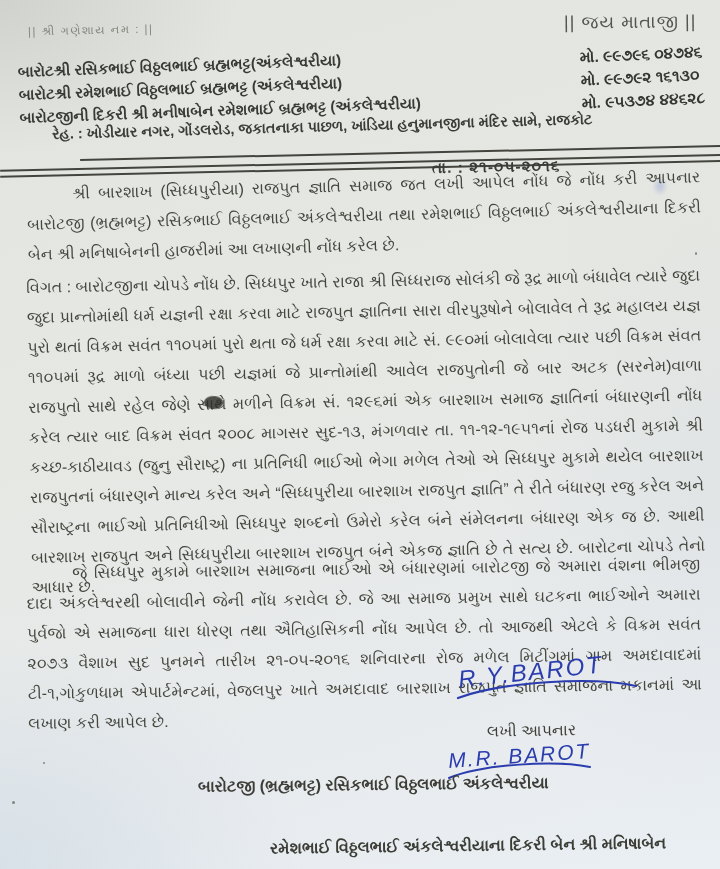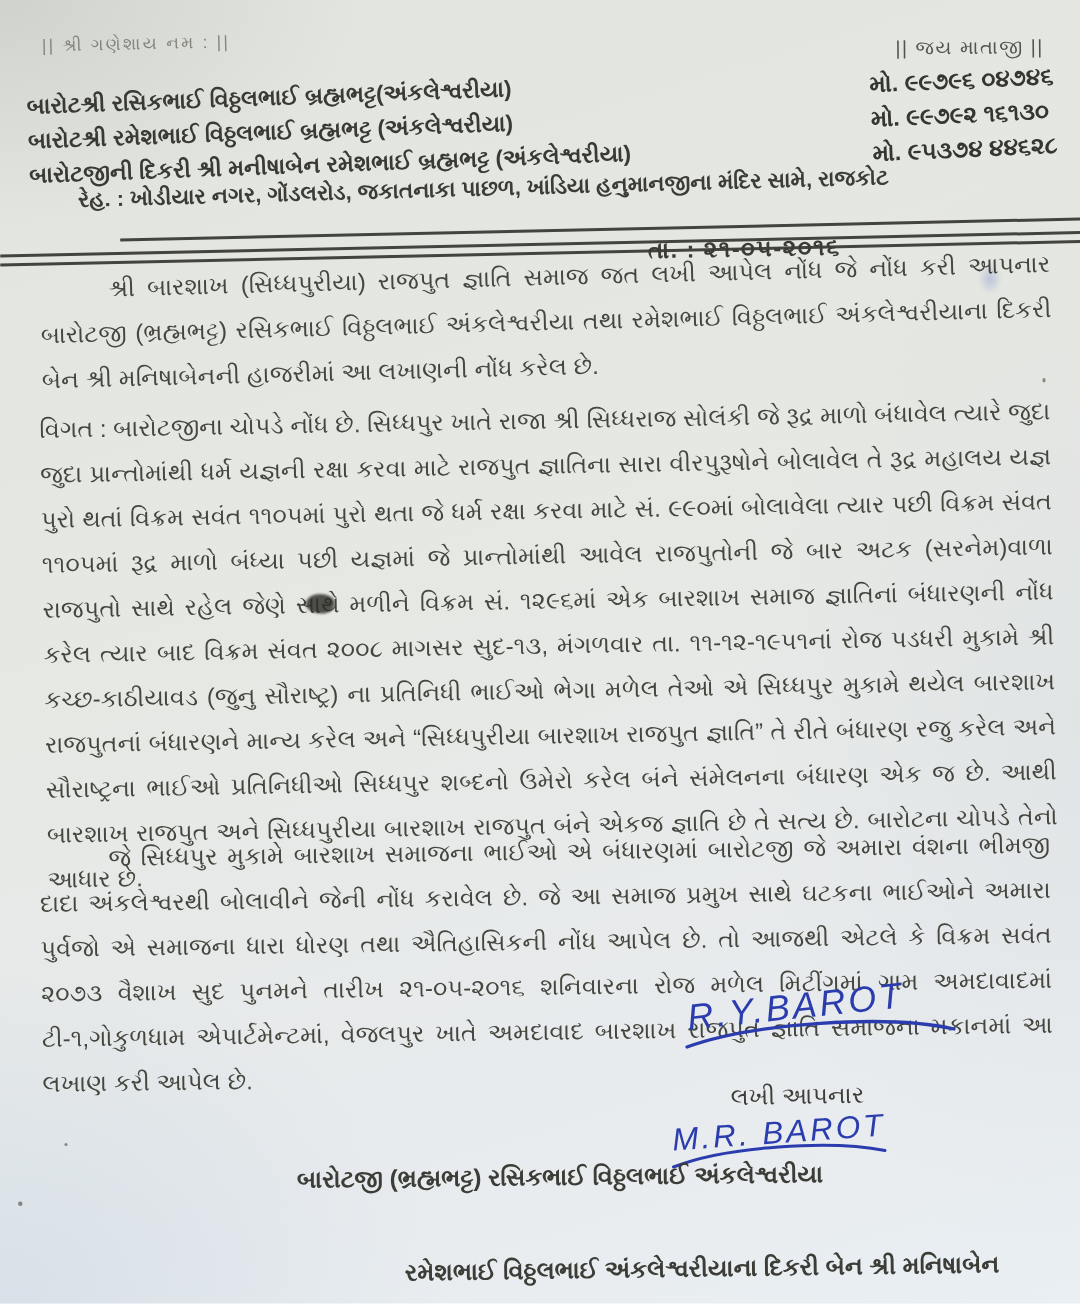--- a/index.html
+++ b/index.html
@@ -14,22 +14,22 @@
       radial-gradient(ellipse 300px 500px at 100% 55%, rgba(205,212,216,0.25), transparent 75%),
       linear-gradient(163deg, #e2e4df 0%, #e6e8e3 42%, #e8ebee 78%, #e9eff3 100%);
   }
 
   .invocation-left {
     position:absolute; left:28px; top:24px;
     font-size:11.5px; letter-spacing:1.5px; color:#84857d;
     transform:rotate(-1.2deg); white-space:nowrap;
   }
   .invocation-right {
-    position:absolute; right:24px; top:24px;
-    font-size:13px; letter-spacing:1px; color:#54554e;
+    position:absolute; right:24px; top:12px;
+    font-size:18px; letter-spacing:1px; color:#54554e;
     transform:rotate(-0.5deg); white-space:nowrap;
   }
 
   .letterhead-names {
     position:absolute; left:20px; top:60px; width:500px;
     transform:rotate(-2.1deg); transform-origin:left bottom;
     color:#393a34; font-weight:700;
   }
   .letterhead-names .name-row {
     font-size:15px; line-height:23px; white-space:nowrap;

